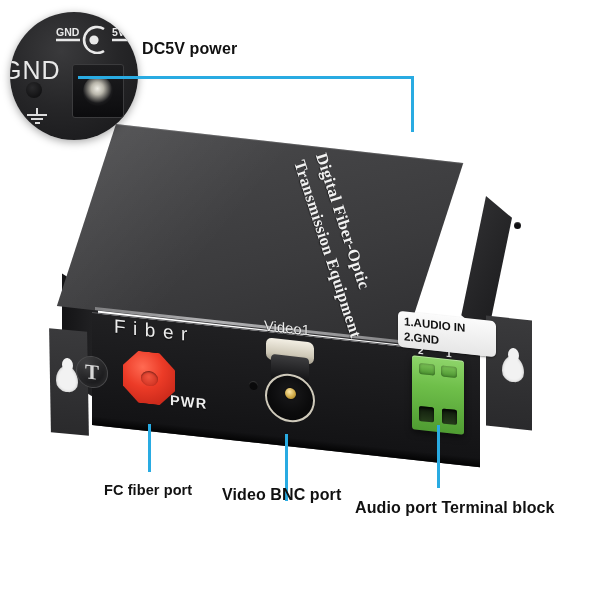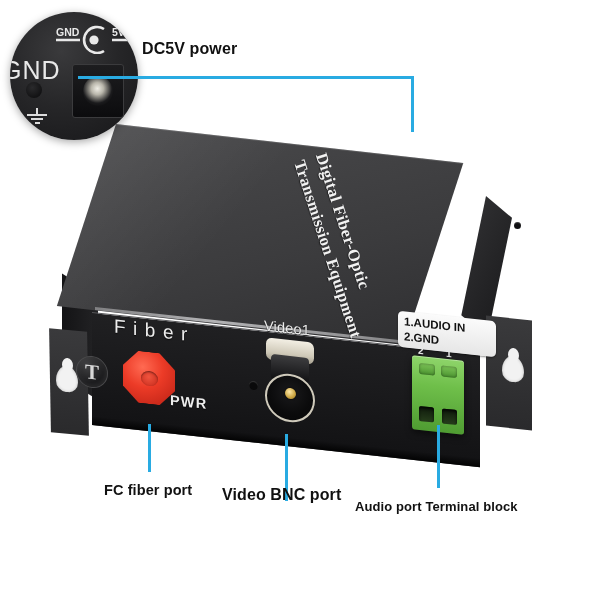--- a/index.html
+++ b/index.html
@@ -22,21 +22,21 @@
     position: absolute;
     color: #111111;
     font-family: "Liberation Sans", sans-serif;
     font-weight: 700;
     white-space: nowrap;
     letter-spacing: .1px;
   }
   .callout.c-dc   { left: 142px; top: 40px;  font-size: 16px; }
   .callout.c-fc   { left: 104px; top: 482px; font-size: 14.5px; }
   .callout.c-bnc  { left: 222px; top: 486px; font-size: 16px; }
-  .callout.c-aud  { left: 355px; top: 499px; font-size: 13px; }
+  .callout.c-aud  { left: 355px; top: 499px; font-size: 16px; }
 
   
   .leader { position: absolute; background: #29abe2; }
   .leader.v { width: 3px; }
   .leader.h { height: 3px; }
 
   
   .ld-dc-h { left: 78px;  top: 76px;  width: 336px; }
   .ld-dc-v { left: 411px; top: 76px;  height: 56px; }
 

